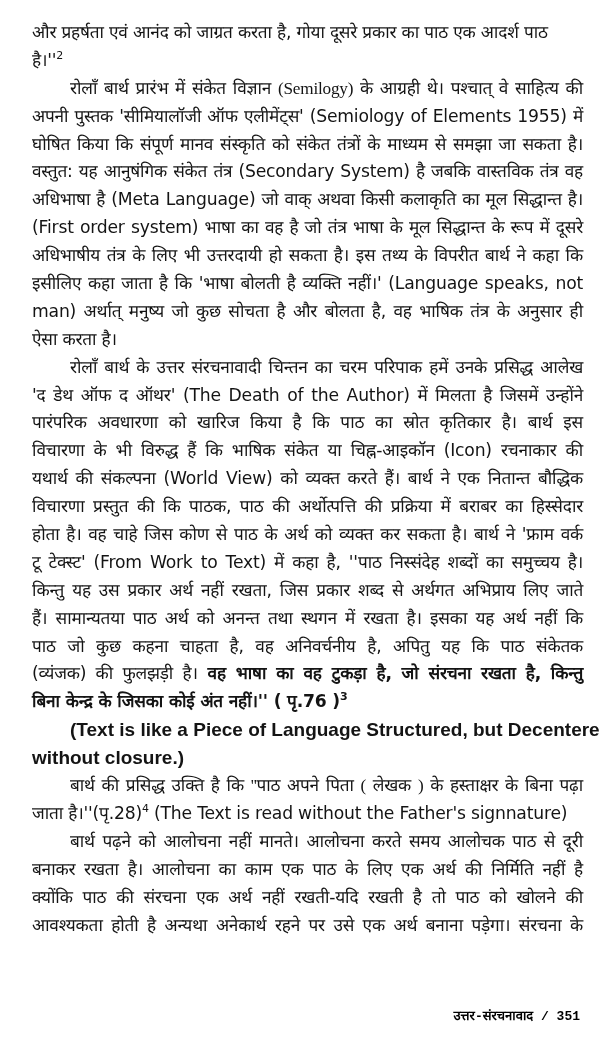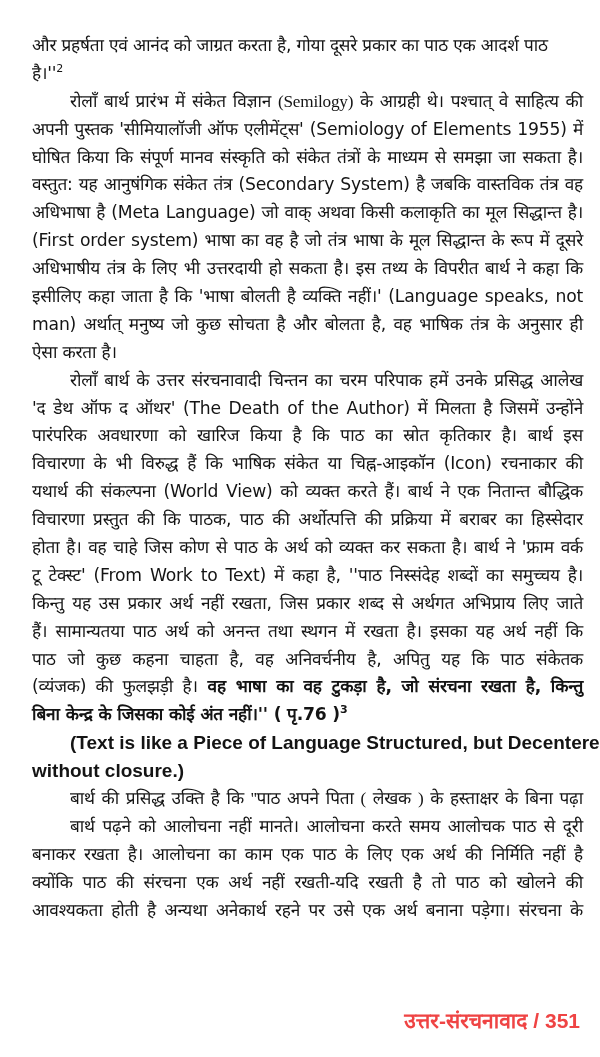--- a/index.html
+++ b/index.html
@@ -1,38 +1,38 @@
 <!DOCTYPE html>
 <html><head>
 <meta charset="utf-8">
 <style>
   html, body { margin: 0; padding: 0; background: #ffffff; }
   body { width: 600px; height: 1057px; position: relative; overflow: hidden; }
   .page {
-    position: absolute; left: 32px; top: 32px; width: 551px;
+    position: absolute; left: 32px; top: 19px; width: 551px;
     font-family: "DejaVu Sans", "Liberation Sans", sans-serif;
     font-size: 17.2px; color: #141414;
   }
   .line {
     height: 27.9px; line-height: 27.9px; white-space: nowrap;
     text-align: justify; text-align-last: justify; overflow: visible;
     letter-spacing: -0.2px;
   }
   .line.last { text-align-last: left; }
   .indent { padding-left: 38px; font-family: Liberation Serif, serif; }
   .bold { font-weight: bold; }
   .serif-bold {
     font-family: Liberation Sans, sans-serif;
     font-weight: bold; font-size: 19px; letter-spacing: 0;
   }
   sup { font-size: 11px; line-height: 0; vertical-align: 7px; }
   .footer {
     position: absolute; right: 20px; top: 1006px;
-    font-family: Liberation Sans, sans-serif;
-    font-size: 21px; font-weight: bold; color: #ef4444;
+    font-family: Liberation Mono, monospace;
+    font-size: 13px; font-weight: bold; color: #000000;
   }
 </style>
 </head>
 <body>
 
 <div class="page">
   <div class="line last"><span>और प्रहर्षता एवं आनंद को जाग्रत करता है, गोया दूसरे प्रकार का पाठ एक आदर्श पाठ</span></div>
   <div class="line last"><span>है।''</span><sup>2</sup></div>
   <div class="line indent"><span>रोलाँ बार्थ प्रारंभ में संकेत विज्ञान (Semilogy) के आग्रही थे। पश्चात् वे साहित्य की</span></div>
   <div class="line"><span>अपनी पुस्तक 'सीमियालॉजी ऑफ एलीमेंट्स' (Semiology of Elements 1955) में</span></div>
@@ -53,20 +53,21 @@
   <div class="line"><span>होता है। वह चाहे जिस कोण से पाठ के अर्थ को व्यक्त कर सकता है। बार्थ ने 'फ्राम वर्क</span></div>
   <div class="line"><span>टू टेक्स्ट' (From Work to Text) में कहा है, ''पाठ निस्संदेह शब्दों का समुच्चय है।</span></div>
   <div class="line"><span>किन्तु यह उस प्रकार अर्थ नहीं रखता, जिस प्रकार शब्द से अर्थगत अभिप्राय लिए जाते</span></div>
   <div class="line"><span>हैं। सामान्यतया पाठ अर्थ को अनन्त तथा स्थगन में रखता है। इसका यह अर्थ नहीं कि</span></div>
   <div class="line"><span>पाठ जो कुछ कहना चाहता है, वह अनिवर्चनीय है, अपितु यह कि पाठ संकेतक</span></div>
   <div class="line"><span>(व्यंजक) की फुलझड़ी है।</span><span class="bold"> वह भाषा का वह टुकड़ा है, जो संरचना रखता है, किन्तु</span></div>
   <div class="line last bold"><span>बिना केन्द्र के जिसका कोई अंत नहीं।'' ( पृ.76 )</span><sup>3</sup></div>
   <div class="line indent serif-bold"><span>(Text is like a Piece of Language Structured, but Decentered</span></div>
   <div class="line last serif-bold"><span>without closure.)</span></div>
   <div class="line indent"><span>बार्थ की प्रसिद्ध उक्ति है कि ''पाठ अपने पिता ( लेखक ) के हस्ताक्षर के बिना पढ़ा</span></div>
+  <div class="line last"><span>जाता है।''(पृ.28)</span><sup>4</sup><span> (The Text is read without the Father's signnature)</span></div>
   <div class="line indent"><span>बार्थ पढ़ने को आलोचना नहीं मानते। आलोचना करते समय आलोचक पाठ से दूरी</span></div>
   <div class="line"><span>बनाकर रखता है। आलोचना का काम एक पाठ के लिए एक अर्थ की निर्मिति नहीं है</span></div>
   <div class="line"><span>क्योंकि पाठ की संरचना एक अर्थ नहीं रखती-यदि रखती है तो पाठ को खोलने की</span></div>
   <div class="line"><span>आवश्यकता होती है अन्यथा अनेकार्थ रहने पर उसे एक अर्थ बनाना पड़ेगा। संरचना के</span></div>
 </div>
 
 <div class="footer">
   <span>उत्तर-संरचनावाद</span>
   <span>/</span>
   <span>351</span>

